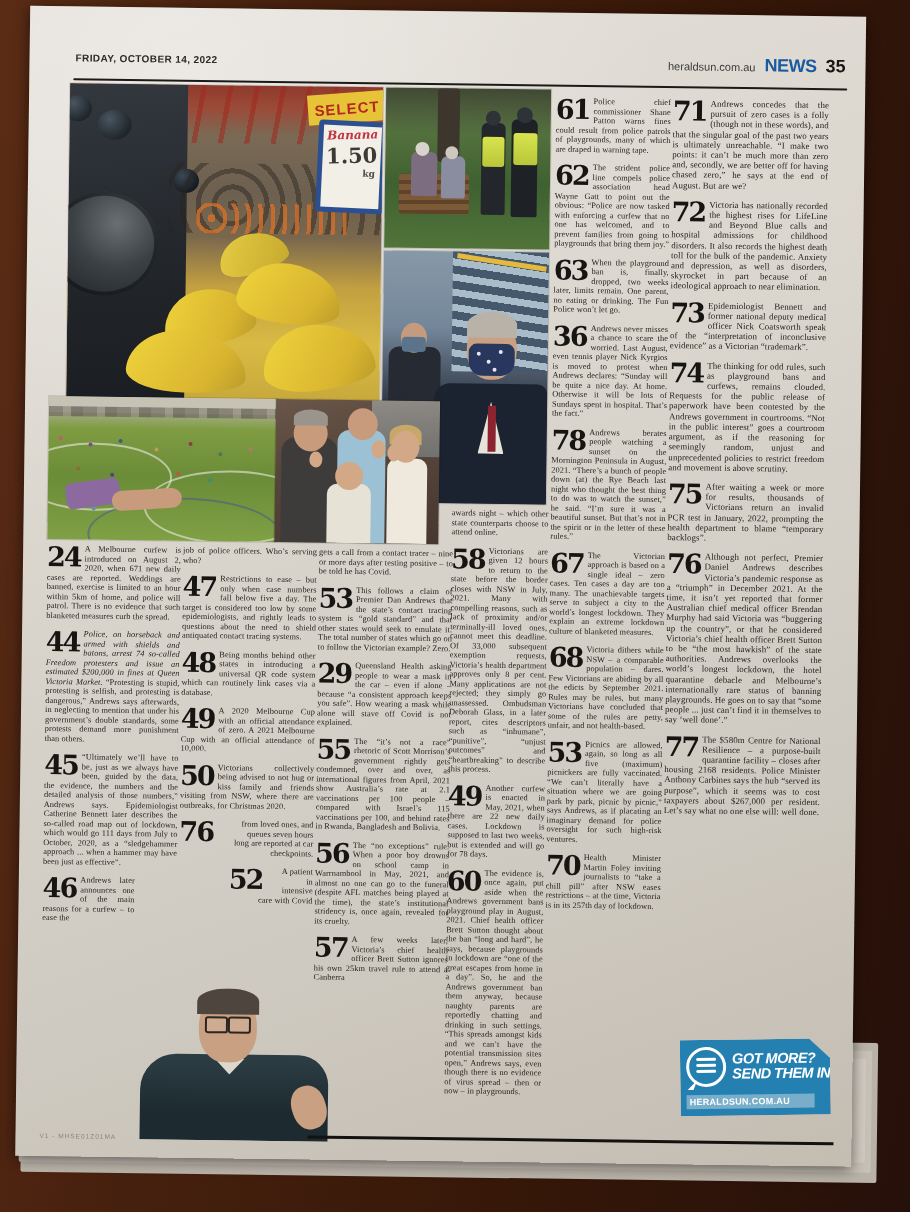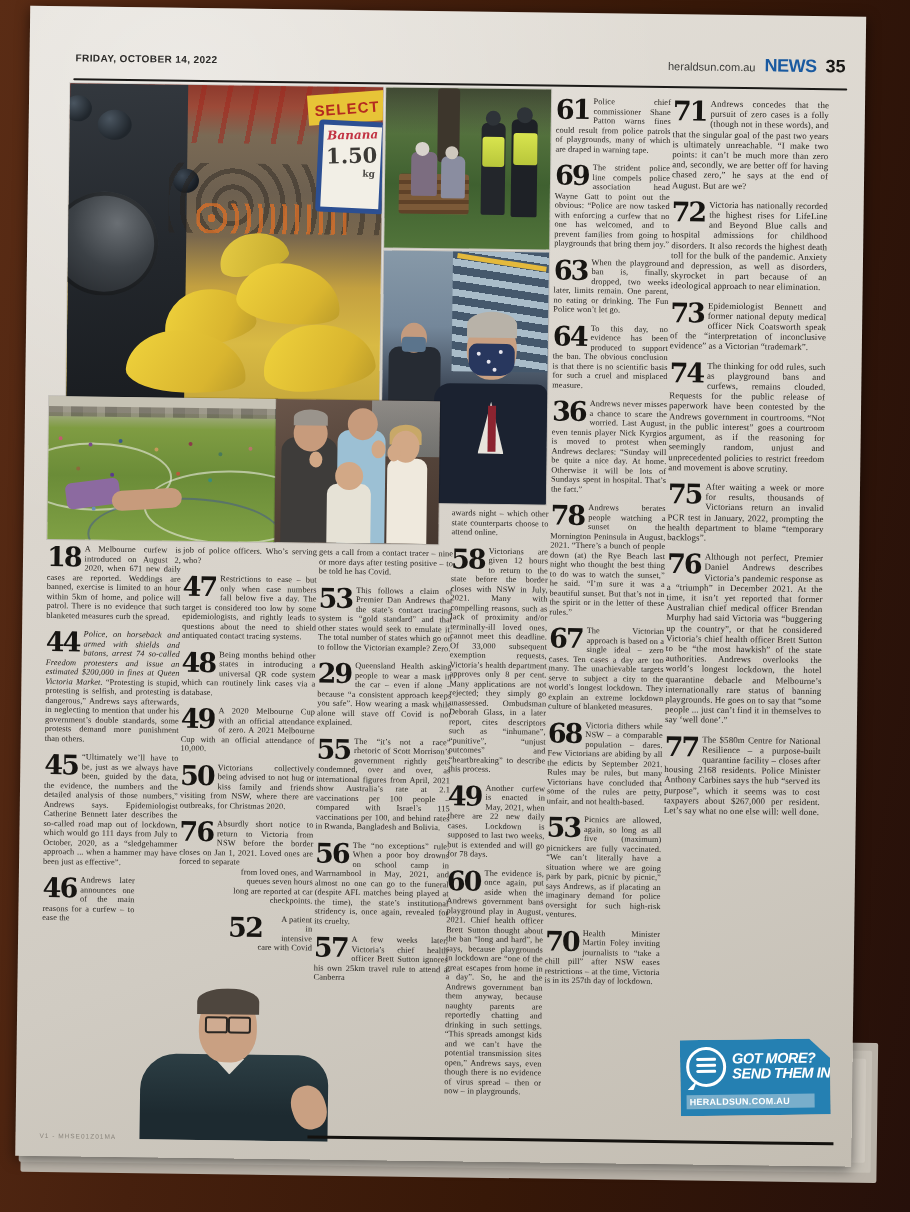--- a/index.html
+++ b/index.html
@@ -296,53 +296,52 @@
     <div class="pF-head"></div>
     <div class="pF-hair"></div>
     <div class="pF-glasses">
         <i class="g1"></i>
         <i class="g2"></i>
       </div>
     <div class="pF-hand"></div>
   </div>
 
   <div class="col c1">
-      <div class="item"><span class="num">18</span><span>A Melbourne curfew is introduced on August 2, 2020, when 671 new daily cases are reported. Weddings are banned, exercise is limited to an hour within 5km of home, and police will patrol. There is no evidence that such blanketed measures curb the spread.</span></div>
+      <div class="item"><span class="num">24</span><span>A Melbourne curfew is introduced on August 2, 2020, when 671 new daily cases are reported. Weddings are banned, exercise is limited to an hour within 5km of home, and police will patrol. There is no evidence that such blanketed measures curb the spread.</span></div>
       <div class="item"><span class="num">44</span><span class="em">Police, on horseback and armed with shields and batons, arrest 74 so-called Freedom protesters and issue an estimated $200,000 in fines at Queen Victoria Market.</span><span> “Protesting is stupid, protesting is selfish, and protesting is dangerous,” Andrews says afterwards, in neglecting to mention that under his government’s double standards, some protests demand more punishment than others.</span></div>
       <div class="item"><span class="num">45</span><span>“Ultimately we’ll have to be, just as we always have been, guided by the data, the evidence, the numbers and the detailed analysis of those numbers,” Andrews says. Epidemiologist Catherine Bennett later describes the so-called road map out of lockdown, which would go 111 days from July to October, 2020, as a “sledgehammer approach ... when a hammer may have been just as effective”.</span></div>
       <div class="item narrow"><span class="num">46</span><span>Andrews later announces one of the main reasons for a curfew – to ease the</span></div>
     </div>
   <div class="col c2">
       <p class="lead">job of police officers. Who’s serving who?</p>
       <div class="item"><span class="num">47</span><span>Restrictions to ease – but only when case numbers fall below five a day. The target is considered too low by some epidemiologists, and rightly leads to questions about the need to shield antiquated contact tracing systems.</span></div>
       <div class="item"><span class="num">48</span><span>Being months behind other states in introducing a universal QR code system which can routinely link cases via a database.</span></div>
       <div class="item"><span class="num">49</span><span>A 2020 Melbourne Cup with an official attendance of zero. A 2021 Melbourne Cup with an official attendance of 10,000.</span></div>
       <div class="item"><span class="num">50</span><span>Victorians collectively being advised to not hug or kiss family and friends visiting from NSW, where there are outbreaks, for Christmas 2020.</span></div>
-      <div class="item"><span class="num">76</span><span>Absurdly short notice to return to Victoria from NSW before the border closes on Jan 1, 2021. Loved ones are forced to separate</span><span class="tail">from loved ones, and queues seven hours long are reported at car checkpoints.</span></div>
+      <div class="item"><span class="num">76</span><span class="tail">from loved ones, and queues seven hours long are reported at car checkpoints.</span></div>
       <div class="item push-right"><span class="num">52</span><span>A patient in intensive care with Covid</span></div>
     </div>
   <div class="col c3">
       <p class="lead">gets a call from a contact tracer – nine or more days after testing positive – to be told he has Covid.</p>
       <div class="item"><span class="num">53</span><span>This follows a claim of Premier Dan Andrews that the state’s contact tracing system is “gold standard” and that other states would seek to emulate it. The total number of states which go on to follow the Victorian example? Zero.</span></div>
       <div class="item"><span class="num">29</span><span>Queensland Health asking people to wear a mask in the car – even if alone – because “a consistent approach keeps you safe”. How wearing a mask while alone will stave off Covid is not explained.</span></div>
       <div class="item"><span class="num">55</span><span>The “it’s not a race” rhetoric of Scott Morrison’s government rightly gets condemned, over and over, as international figures from April, 2021 show Australia’s rate at 2.1 vaccinations per 100 people – compared with Israel’s 115 vaccinations per 100, and behind rates in Rwanda, Bangladesh and Bolivia.</span></div>
       <div class="item"><span class="num">56</span><span>The “no exceptions” rule. When a poor boy drowns on school camp in Warrnambool in May, 2021, and almost no one can go to the funeral (despite AFL matches being played at the time), the state’s institutional stridency is, once again, revealed for its cruelty.</span></div>
       <div class="item"><span class="num">57</span><span>A few weeks later, Victoria’s chief health officer Brett Sutton ignores his own 25km travel rule to attend a Canberra</span></div>
     </div>
   <div class="col c4">
       <p class="lead">awards night – which other state counterparts choose to attend online.</p>
       <div class="item"><span class="num">58</span><span>Victorians are given 12 hours to return to the state before the border closes with NSW in July, 2021. Many with compelling reasons, such as lack of proximity and/or terminally-ill loved ones, cannot meet this deadline. Of 33,000 subsequent exemption requests, Victoria’s health department approves only 8 per cent. Many applications are not rejected; they simply go unassessed. Ombudsman Deborah Glass, in a later report, cites descriptors such as “inhumane”, “punitive”, “unjust outcomes” and “heartbreaking” to describe this process.</span></div>
       <div class="item"><span class="num">49</span><span>Another curfew is enacted in May, 2021, when there are 22 new daily cases. Lockdown is supposed to last two weeks, but is extended and will go for 78 days.</span></div>
       <div class="item"><span class="num">60</span><span>The evidence is, once again, put aside when the Andrews government bans playground play in August, 2021. Chief health officer Brett Sutton thought about the ban “long and hard”, he says, because playgrounds in lockdown are “one of the great escapes from home in a day”. So, he and the Andrews government ban them anyway, because naughty parents are reportedly chatting and drinking in such settings. “This spreads amongst kids and we can’t have the potential transmission sites open,” Andrews says, even though there is no evidence of virus spread – then or now – in playgrounds.</span></div>
     </div>
   <div class="col c5">
       <div class="item"><span class="num">61</span><span>Police chief commissioner Shane Patton warns fines could result from police patrols of playgrounds, many of which are draped in warning tape.</span></div>
-      <div class="item"><span class="num">69</span><span>The strident police line compels police association head Wayne Gatt to point out the obvious: “Police are now tasked with enforcing a curfew that no one has welcomed, and to prevent families from going to playgrounds that bring them joy.”</span></div>
+      <div class="item"><span class="num">62</span><span>The strident police line compels police association head Wayne Gatt to point out the obvious: “Police are now tasked with enforcing a curfew that no one has welcomed, and to prevent families from going to playgrounds that bring them joy.”</span></div>
       <div class="item"><span class="num">63</span><span>When the playground ban is, finally, dropped, two weeks later, limits remain. One parent, no eating or drinking. The Fun Police won’t let go.</span></div>
-      <div class="item"><span class="num">64</span><span>To this day, no evidence has been produced to support the ban. The obvious conclusion is that there is no scientific basis for such a cruel and misplaced measure.</span></div>
       <div class="item"><span class="num">36</span><span>Andrews never misses a chance to scare the worried. Last August, even tennis player Nick Kyrgios is moved to protest when Andrews declares: “Sunday will be quite a nice day. At home. Otherwise it will be lots of Sundays spent in hospital. That’s the fact.”</span></div>
       <div class="item"><span class="num">78</span><span>Andrews berates people watching a sunset on the Mornington Peninsula in August, 2021. “There’s a bunch of people down (at) the Rye Beach last night who thought the best thing to do was to watch the sunset,” he said. “I’m sure it was a beautiful sunset. But that’s not in the spirit or in the letter of these rules.”</span></div>
       <div class="item"><span class="num">67</span><span>The Victorian approach is based on a single ideal – zero cases. Ten cases a day are too many. The unachievable targets serve to subject a city to the world’s longest lockdown. They explain an extreme lockdown culture of blanketed measures.</span></div>
       <div class="item"><span class="num">68</span><span>Victoria dithers while NSW – a comparable population – dares. Few Victorians are abiding by all the edicts by September 2021. Rules may be rules, but many Victorians have concluded that some of the rules are petty, unfair, and not health-based.</span></div>
       <div class="item"><span class="num">53</span><span>Picnics are allowed, again, so long as all five (maximum) picnickers are fully vaccinated. “We can’t literally have a situation where we are going park by park, picnic by picnic,” says Andrews, as if placating an imaginary demand for police oversight for such high-risk ventures.</span></div>
       <div class="item"><span class="num">70</span><span>Health Minister Martin Foley inviting journalists to “take a chill pill” after NSW eases restrictions – at the time, Victoria is in its 257th day of lockdown.</span></div>
     </div>
   <div class="col c6">
       <div class="item"><span class="num">71</span><span>Andrews concedes that the pursuit of zero cases is a folly (though not in these words), and that the singular goal of the past two years is ultimately unreachable. “I make two points: it can’t be much more than zero and, secondly, we are better off for having chased zero,” he says at the end of August. But are we?</span></div>
       <div class="item"><span class="num">72</span><span>Victoria has nationally recorded the highest rises for LifeLine and Beyond Blue calls and hospital admissions for childhood disorders. It also records the highest death toll for the bulk of the pandemic. Anxiety and depression, as well as disorders, skyrocket in part because of an ideological approach to near elimination.</span></div>

